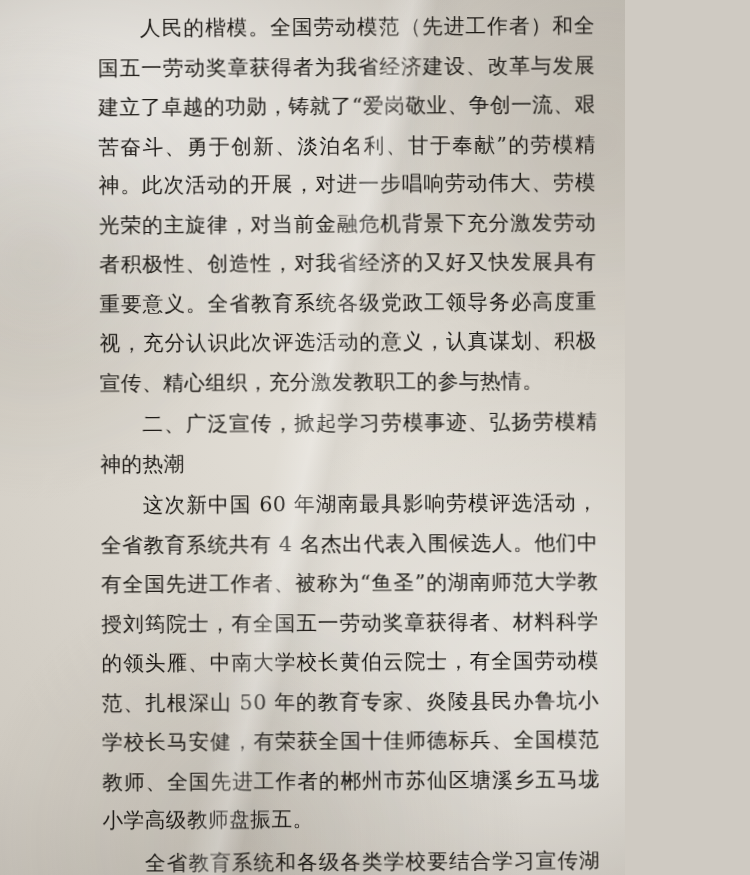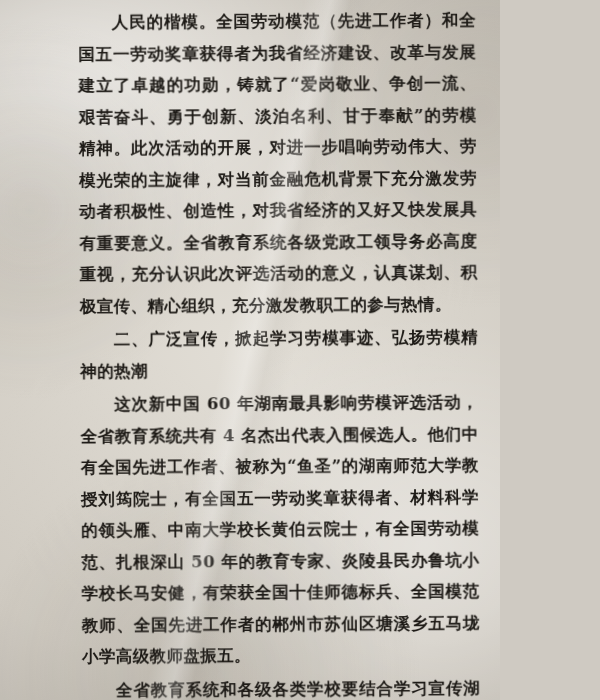--- a/index.html
+++ b/index.html
@@ -16,21 +16,20 @@
   
   #page {
     position: relative;
     width: 500px;
     height: 700px;
     background:
       radial-gradient(ellipse 420px 300px at 18% 12%, rgba(255,255,255,0.55), rgba(255,255,255,0) 70%),
       radial-gradient(ellipse 380px 320px at 85% 78%, rgba(255,255,255,0.38), rgba(255,255,255,0) 72%),
       radial-gradient(ellipse 500px 420px at 50% 50%, #e2ded6, #cfcac1 78%, #c2bdb4 100%);
     overflow: hidden;
-    font-weight: bold;
   }
   
   #page::before {
     content: "";
     position: absolute;
     inset: 0;
     pointer-events: none;
     background:
       radial-gradient(circle at 6% 30%, rgba(150,145,135,0.22), rgba(0,0,0,0) 28%),
       radial-gradient(circle at 96% 16%, rgba(150,145,135,0.20), rgba(0,0,0,0) 26%),

